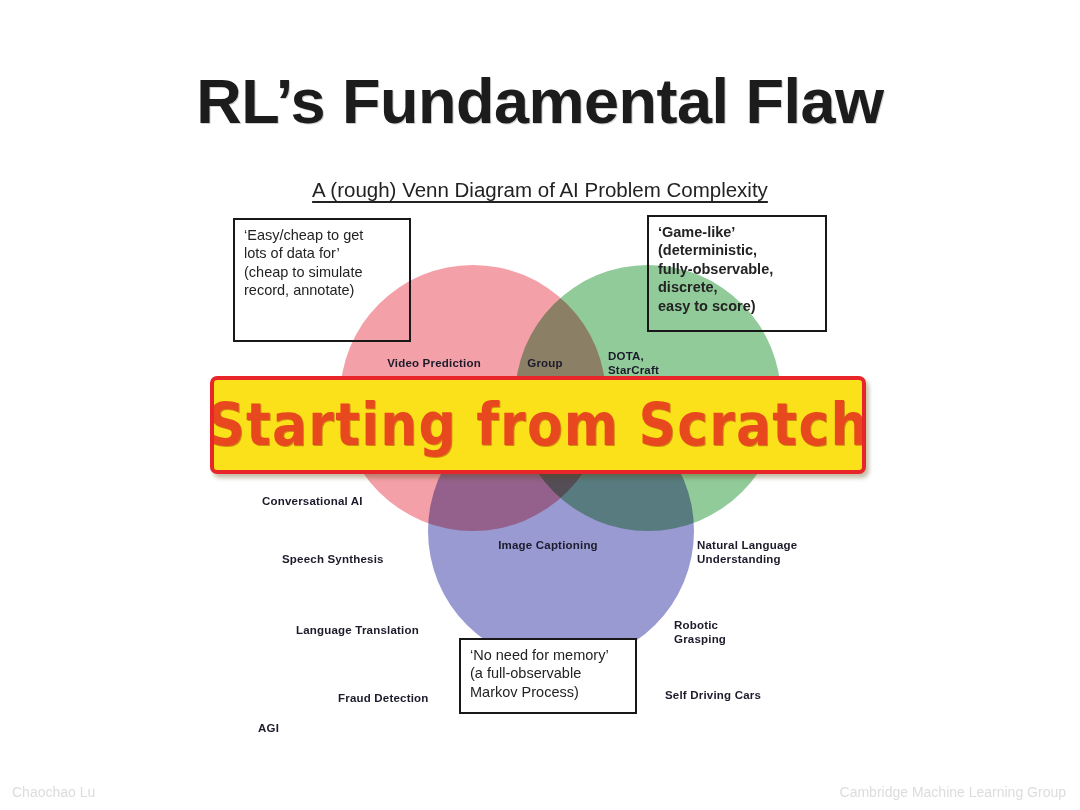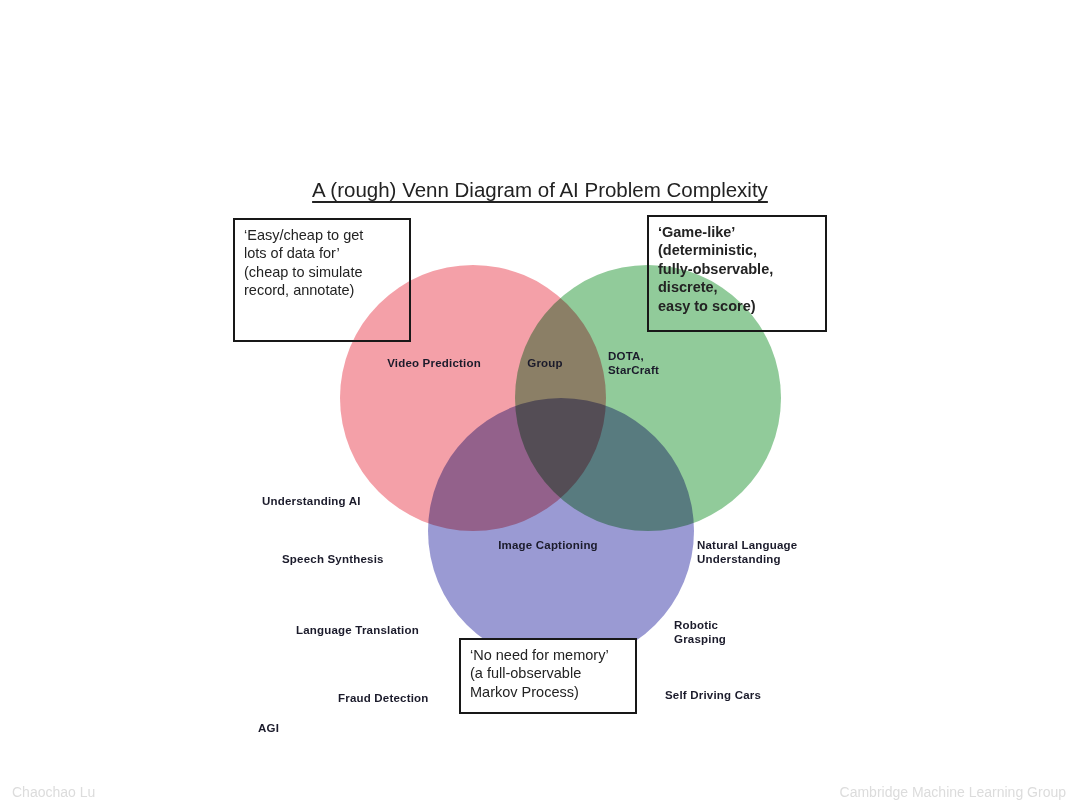--- a/index.html
+++ b/index.html
@@ -184,34 +184,35 @@
     white-space: nowrap;
   }
   #footer-left  { left: 12px; }
   #footer-right { right: 14px; }
 </style>
 </head>
 <body>
 
 <div id="slide">
 
+  <div id="title">RL’s Fundamental Flaw</div>
 
   <div id="subtitle">A (rough) Venn Diagram of AI Problem Complexity</div>
 
   <div id="circle-red" class="circle"></div>
   <div id="circle-green" class="circle"></div>
   <div id="circle-blue" class="circle"></div>
 
   <div id="lbl-video" class="venn-label">Video Prediction</div>
   <div id="lbl-poker" class="venn-label">Group</div>
   <div id="lbl-dota" class="venn-label">DOTA,
 StarCraft</div>
   <div id="lbl-imagecap" class="venn-label">Image Captioning</div>
 
-  <div id="lbl-conv" class="outer-label">Understanding AI</div>
+  <div id="lbl-conv" class="outer-label">Conversational AI</div>
   <div id="lbl-speech" class="outer-label">Speech Synthesis</div>
   <div id="lbl-langtr" class="outer-label">Language Translation</div>
   <div id="lbl-fraud" class="outer-label">Fraud Detection</div>
   <div id="lbl-agi" class="outer-label">AGI</div>
   <div id="lbl-nlu" class="outer-label">Natural Language
 Understanding</div>
   <div id="lbl-robotic" class="outer-label">Robotic
 Grasping</div>
   <div id="lbl-selfdrv" class="outer-label">Self Driving Cars</div>
 
@@ -221,18 +222,21 @@
 record, annotate)</div>
   <div id="note-game" class="note-box">‘Game-like’
 (deterministic,
 fully-observable,
 discrete,
 easy to score)</div>
   <div id="note-mem" class="note-box">‘No need for memory’
 (a full-observable
 Markov Process)</div>
 
+  <div id="banner">
+    <span id="banner-text">Starting from Scratch</span>
+  </div>
 
 
   <div id="footer-left" class="footer">Chaochao Lu</div>
   <div id="footer-right" class="footer">Cambridge Machine Learning Group</div>
 
 </div>
 
 </body></html>

